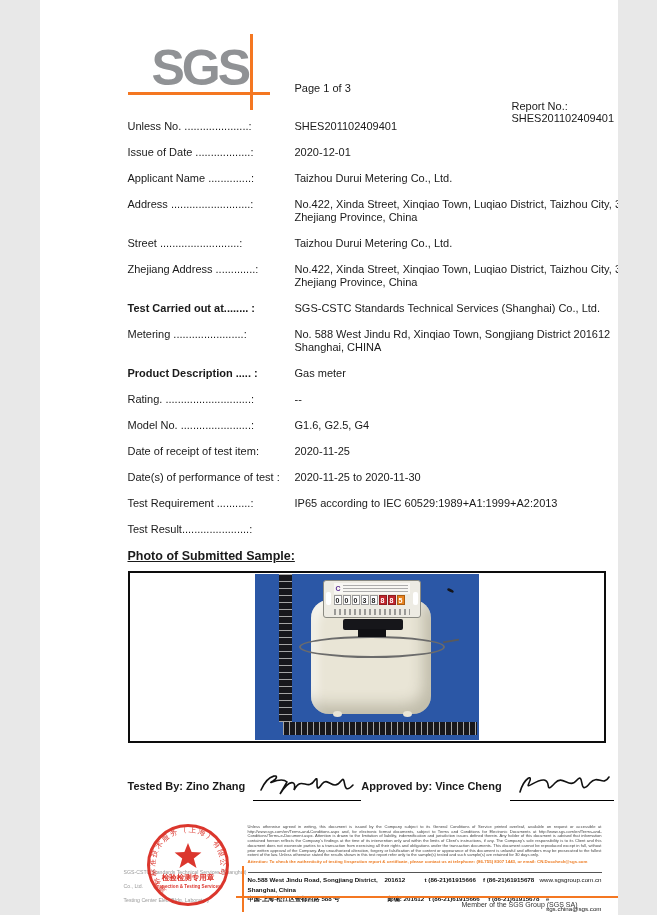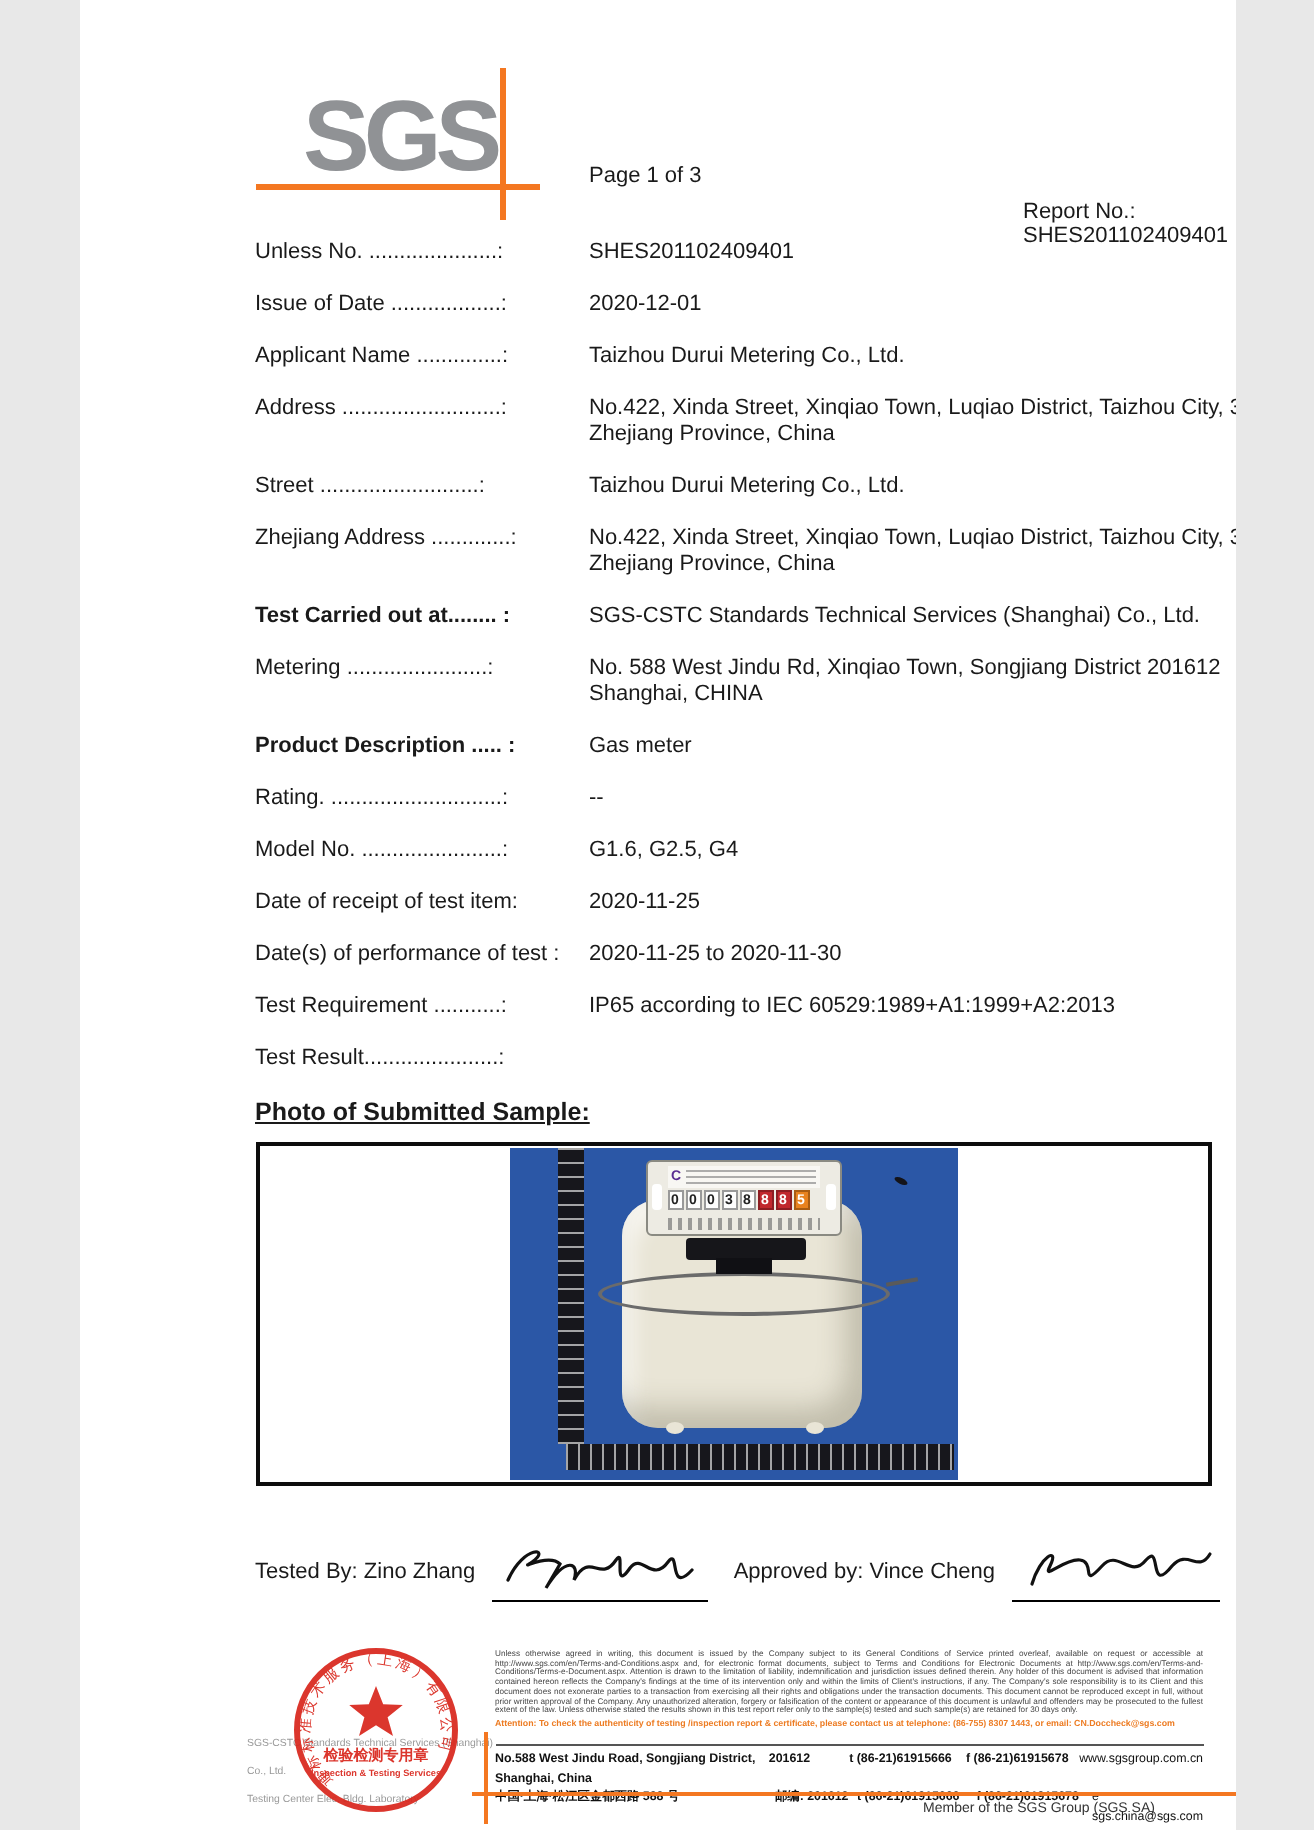--- a/index.html
+++ b/index.html
@@ -71,21 +71,21 @@
   .conn2 { position:absolute; left:103px; top:55px; width:28px; height:8px; background:#101014; z-index:3; }
   .wire { position:absolute; left:44px; top:62px; width:146px; height:22px;
     border:2px solid #6b6b6b; border-radius:50%; z-index:1; }
   .wire-tail { position:absolute; left:188px; top:66px; width:16px; height:2px; background:#5a5a5a; transform:rotate(-10deg); }
   .foot-l, .foot-r { position:absolute; top:137px; width:9px; height:6px; background:#e9e5d6; border-radius:50%; }
   .foot-l { left:78px; } .foot-r { left:148px; }
   .speck { position:absolute; top:15px; right:25px; width:7px; height:3px; background:#14141a; border-radius:50%; transform:rotate(25deg); }
 
   
   .sig-row { position:absolute; left:88px; top:768px; width:482px; display:flex; align-items:flex-end; font-size:11px; }
-  .sig-label { line-height:14px; padding-bottom:8px; white-space:nowrap; }
+  .sig-label { line-height:14px; padding-bottom:8px; white-space:nowrap;font-weight:bold; }
   .sig-box { border-bottom:1.5px solid #000; margin-left:8px; }
   .sig-box svg { display:block; }
   .gap { width:14px; }
 
   
   .footer { position:absolute; left:0; top:822px; width:657px; height:93px; font-family:"Liberation Sans", sans-serif; }
   .company-gray { position:absolute; left:84px; top:43px; width:130px; font-size:5.2px; line-height:14px; color:#9a9a9a; z-index:0; }
   .stamp { position:absolute; left:106px; top:1px; z-index:1; opacity:.92; }
   .legal { position:absolute; left:208px; top:3px; width:354px; font-size:4.1px; line-height:4.7px; color:#454545; text-align:justify; }
   .attention { margin-top:1px; font-size:4.4px; line-height:5px; color:#ed7c23; font-weight:bold; }

